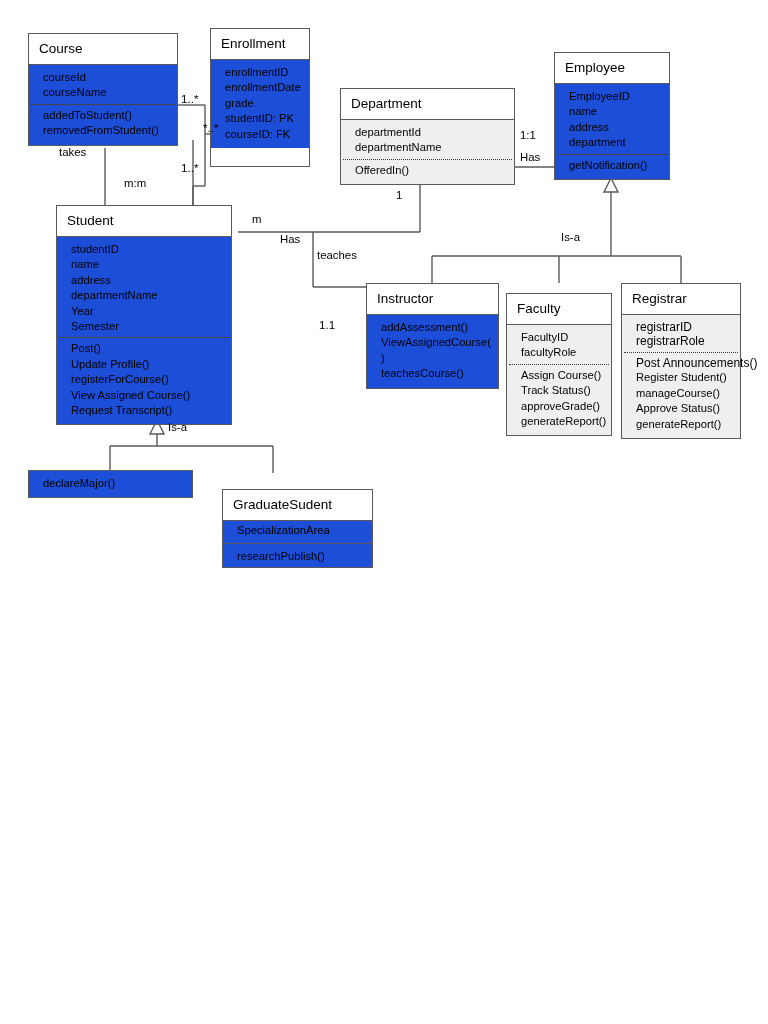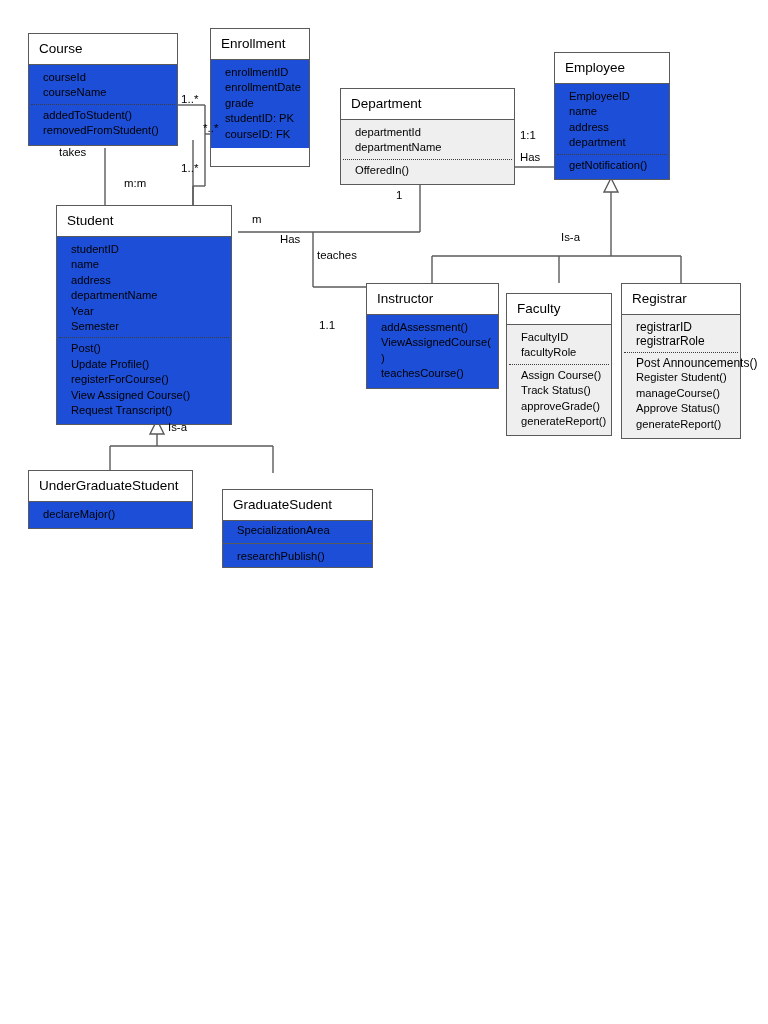--- a/index.html
+++ b/index.html
@@ -226,21 +226,20 @@
       <div class="sep"></div>
       <div class="row small">Post Announcements()</div>
       <div class="row">Register Student()</div>
       <div class="row">manageCourse()</div>
       <div class="row">Approve Status()</div>
       <div class="row">generateReport()</div>
     </div>
   </div>
 
   <div class="umlclass" style="left:28px; top:470px; width:165px;">
-    <div class="title">UnderGraduateStudent</div>
     <div class="body">
       <div class="row">declareMajor()</div>
     </div>
   </div>
 
   <div class="umlclass" style="left:222px; top:489px; width:151px;">
     <div class="title">GraduateSudent</div>
     <div class="body" style="padding-top:2px; padding-bottom:2px;">
       <div class="row">SpecializationArea</div>
       <div class="solidsep"></div>

